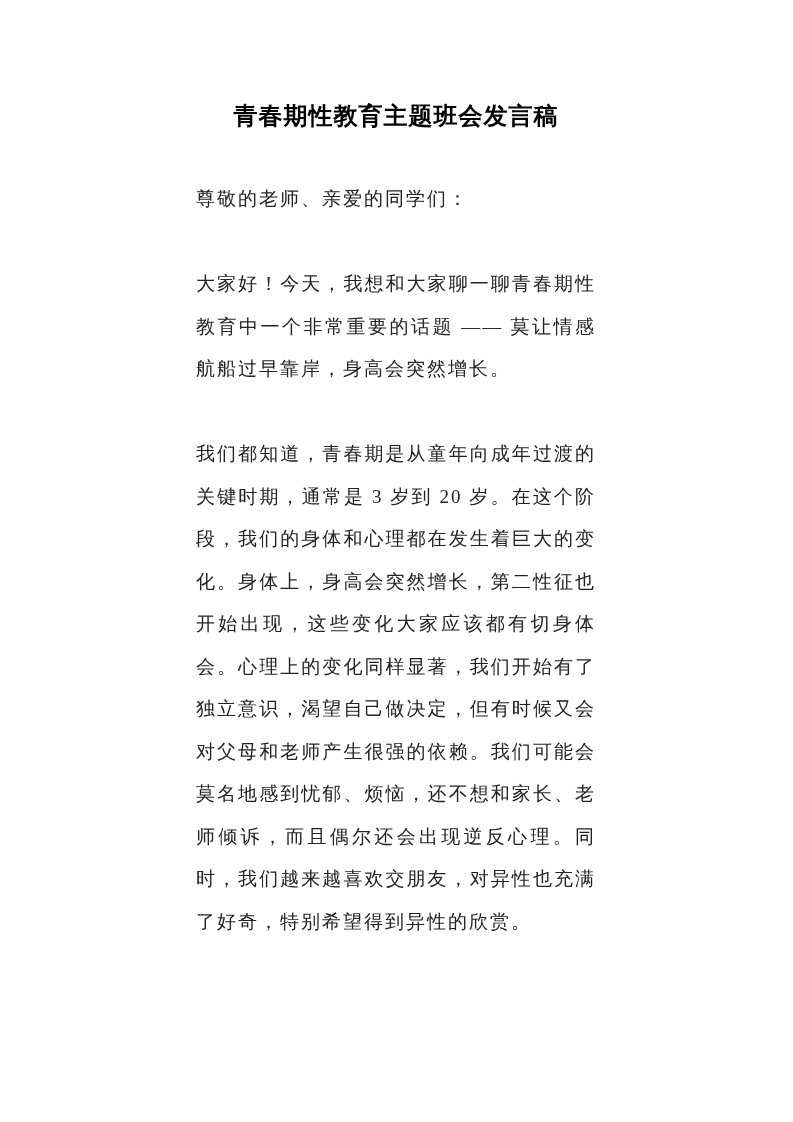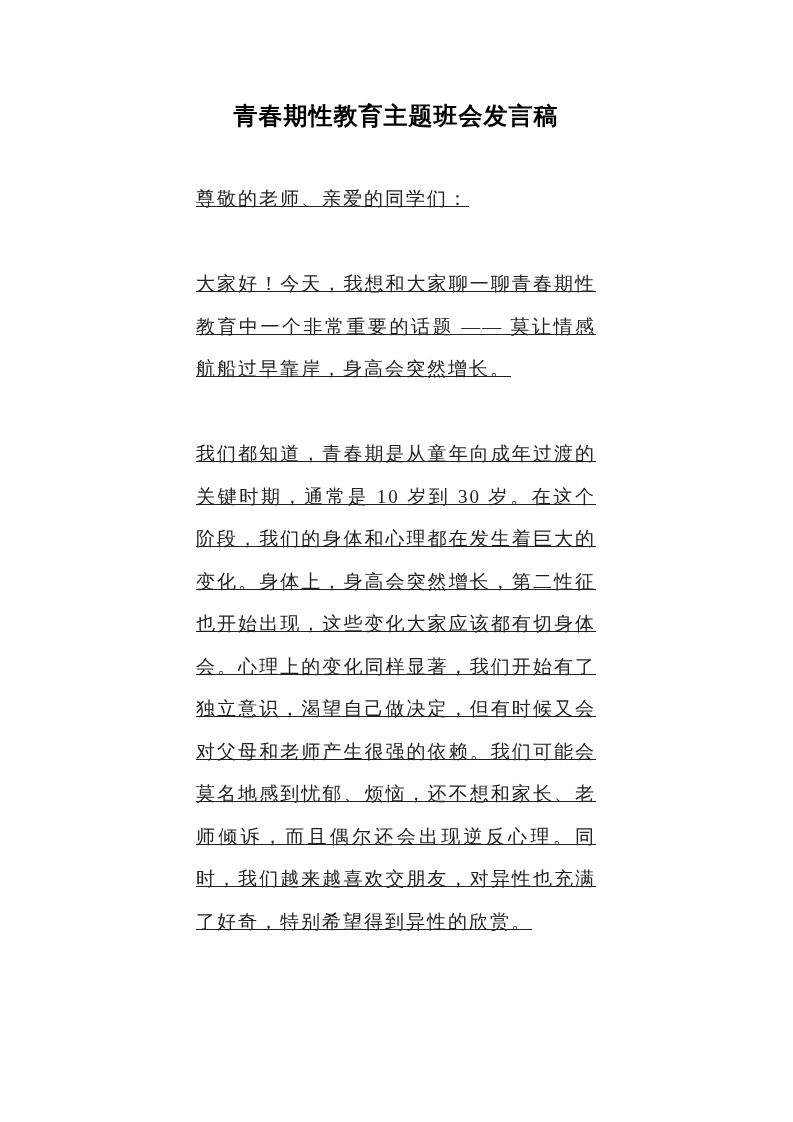--- a/index.html
+++ b/index.html
@@ -29,28 +29,27 @@
   }
   .para {
     margin: 0 0 42.5px 0;
     font-size: 19px;
     line-height: 42.5px;
     color: #222222;
     letter-spacing: 2px;
     text-align: justify;
     text-justify: inter-character;
     word-break: break-all;
-    text-decoration: underline;
   }
 </style>
 </head>
 <body>
 
 <div class="page">
   <h1 class="doc-title">青春期性教育主题班会发言稿</h1>
 
   <p class="para">尊敬的老师、亲爱的同学们：</p>
 
   <p class="para">大家好！今天，我想和大家聊一聊青春期性教育中一个非常重要的话题 —— 莫让情感航船过早靠岸，身高会突然增长。</p>
 
-  <p class="para">我们都知道，青春期是从童年向成年过渡的关键时期，通常是 10 岁到 30 岁。在这个阶段，我们的身体和心理都在发生着巨大的变化。身体上，身高会突然增长，第二性征也开始出现，这些变化大家应该都有切身体会。心理上的变化同样显著，我们开始有了独立意识，渴望自己做决定，但有时候又会对父母和老师产生很强的依赖。我们可能会莫名地感到忧郁、烦恼，还不想和家长、老师倾诉，而且偶尔还会出现逆反心理。同时，我们越来越喜欢交朋友，对异性也充满了好奇，特别希望得到异性的欣赏。</p>
+  <p class="para">我们都知道，青春期是从童年向成年过渡的关键时期，通常是 3 岁到 20 岁。在这个阶段，我们的身体和心理都在发生着巨大的变化。身体上，身高会突然增长，第二性征也开始出现，这些变化大家应该都有切身体会。心理上的变化同样显著，我们开始有了独立意识，渴望自己做决定，但有时候又会对父母和老师产生很强的依赖。我们可能会莫名地感到忧郁、烦恼，还不想和家长、老师倾诉，而且偶尔还会出现逆反心理。同时，我们越来越喜欢交朋友，对异性也充满了好奇，特别希望得到异性的欣赏。</p>
 
 </div>
 
 </body></html>

